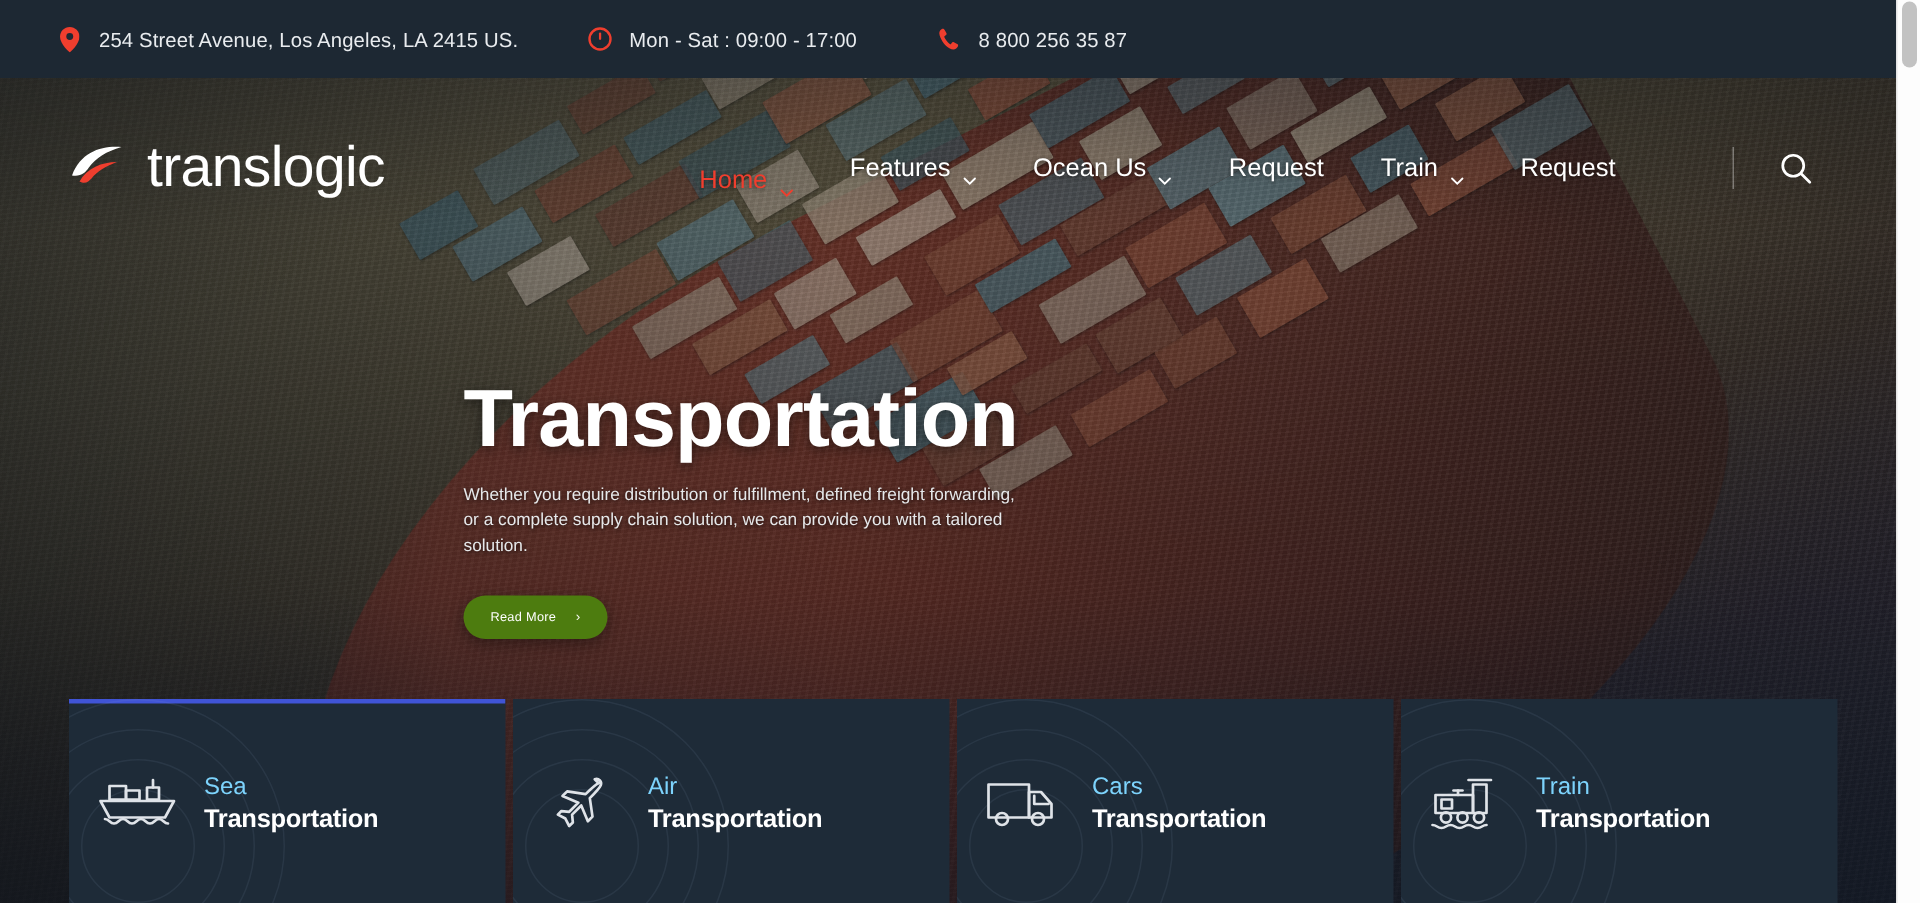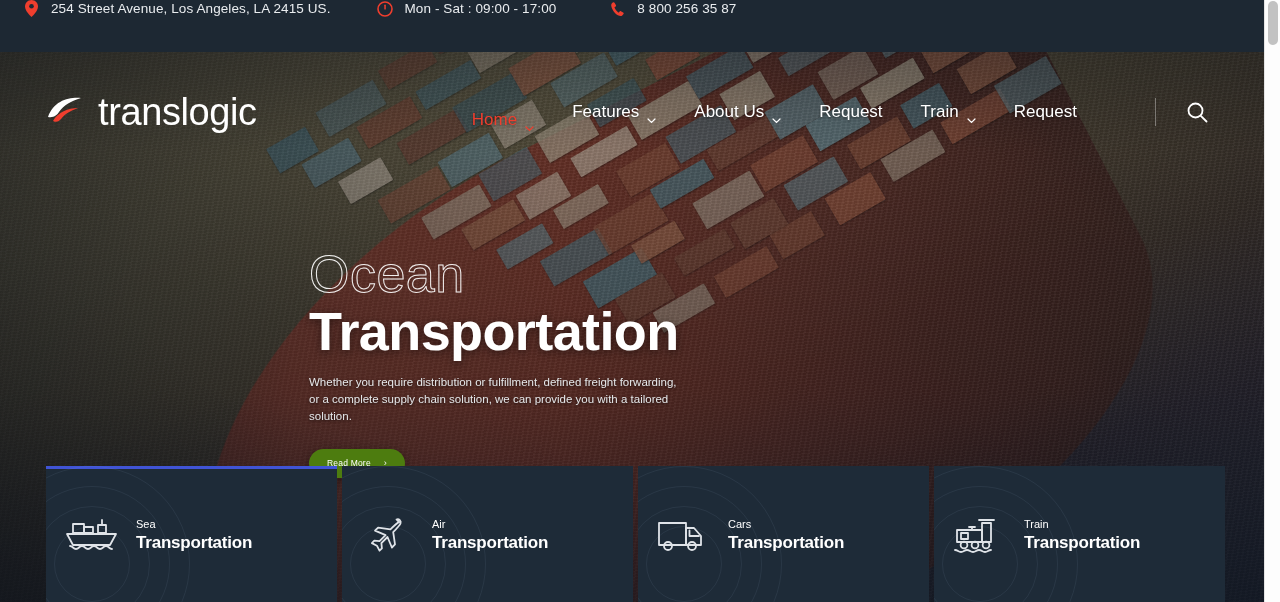--- a/index.html
+++ b/index.html
@@ -19,22 +19,22 @@
     overflow: hidden;
     background: #1d2834;
   }
 
   
   .topbar {
     position: relative;
     height: 52px;
     background: #1d2833;
     display: flex;
-    align-items: flex-start;
-    padding-left: 23px;
+    align-items: center;
+    padding-left: 38px;
     z-index: 40;
   }
   .tb-item {
     display: flex; align-items: center;
     color: #e9ecef;
     font-size: 13.5px;
     letter-spacing: .1px;
     white-space: nowrap;
   }
   .tb-ico {
@@ -274,22 +274,22 @@
     padding-left: 14px;
     height: 133px;
   }
   .card-icon {
     width: 62px; height: 50px;
     margin-right: 14px;
     flex: none;
     display: flex; align-items: center; justify-content: center;
   }
   .card-mode {
-    color: #ffffff;
-    font-size: 11px;
+    color: #7dd3fc;
+    font-size: 16px;
     line-height: 1.25;
     font-weight: 400;
   }
   .card-title {
     color: #fff;
     font-size: 17px;
     font-weight: bold;
     line-height: 1.25;
     letter-spacing: -.2px;
   }
@@ -450,21 +450,21 @@
         </div>
         <div class="nav-item">
           <span>Features</span>
           <span class="caret">
             <svg width="9" height="6" viewBox="0 0 9 6">
                   <path d="M1 1l3.5 3.5L8 1" fill="none" stroke="#fff" stroke-width="1.2" stroke-linecap="round"></path>
                 </svg>
           </span>
         </div>
         <div class="nav-item">
-          <span>About Us</span>
+          <span>Ocean Us</span>
           <span class="caret">
             <svg width="9" height="6" viewBox="0 0 9 6">
                   <path d="M1 1l3.5 3.5L8 1" fill="none" stroke="#fff" stroke-width="1.2" stroke-linecap="round"></path>
                 </svg>
           </span>
         </div>
         <div class="nav-item">
           <span>Request</span>
         </div>
         <div class="nav-item">
@@ -484,21 +484,20 @@
         <span class="search-ico">
           <svg width="22" height="22" viewBox="0 0 22 22">
             <circle cx="9.5" cy="9.5" r="7" fill="none" stroke="#fff" stroke-width="1.8"></circle>
             <path d="M14.8 14.8L20.5 20.5" stroke="#fff" stroke-width="1.8" stroke-linecap="round"></path>
           </svg>
         </span>
       </div>
     </div>
 
     <div class="hero-content">
-      <div class="h-ocean">Ocean</div>
       <div class="h-main">Transportation</div>
       <div class="h-desc">Whether you require distribution or fulfillment, defined freight forwarding, or a complete supply chain solution, we can provide you with a tailored solution.</div>
       <button class="read-more">
         <span>Read More</span>
         <span class="rm-arrow">›</span>
       </button>
     </div>
 
     <div class="dots">
       <span class="dot active"></span>

